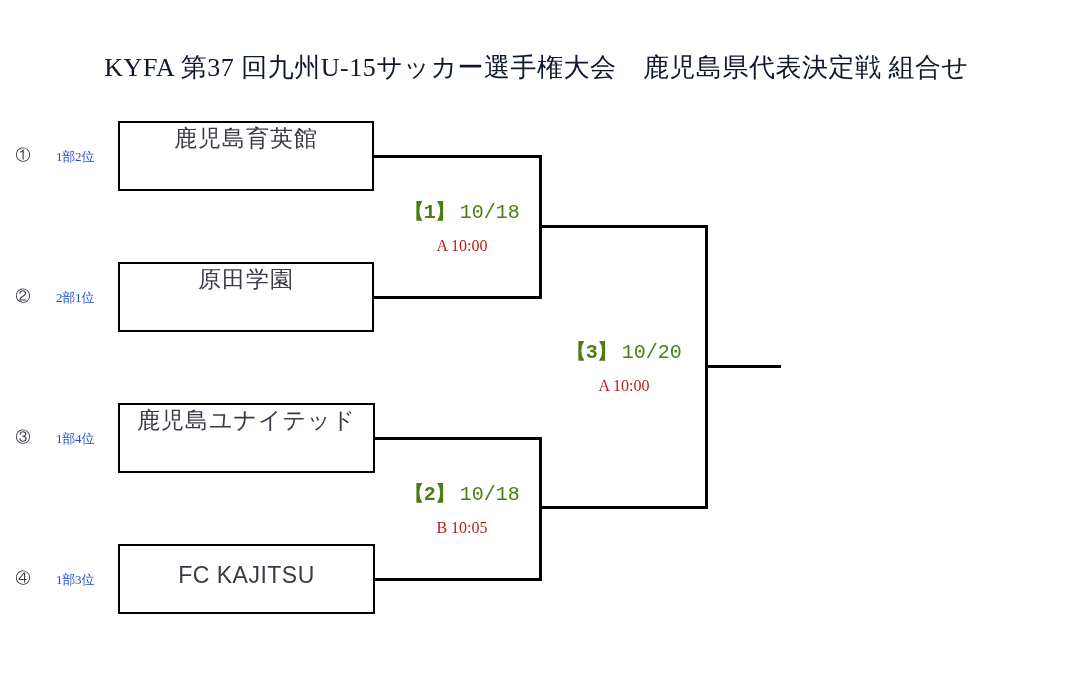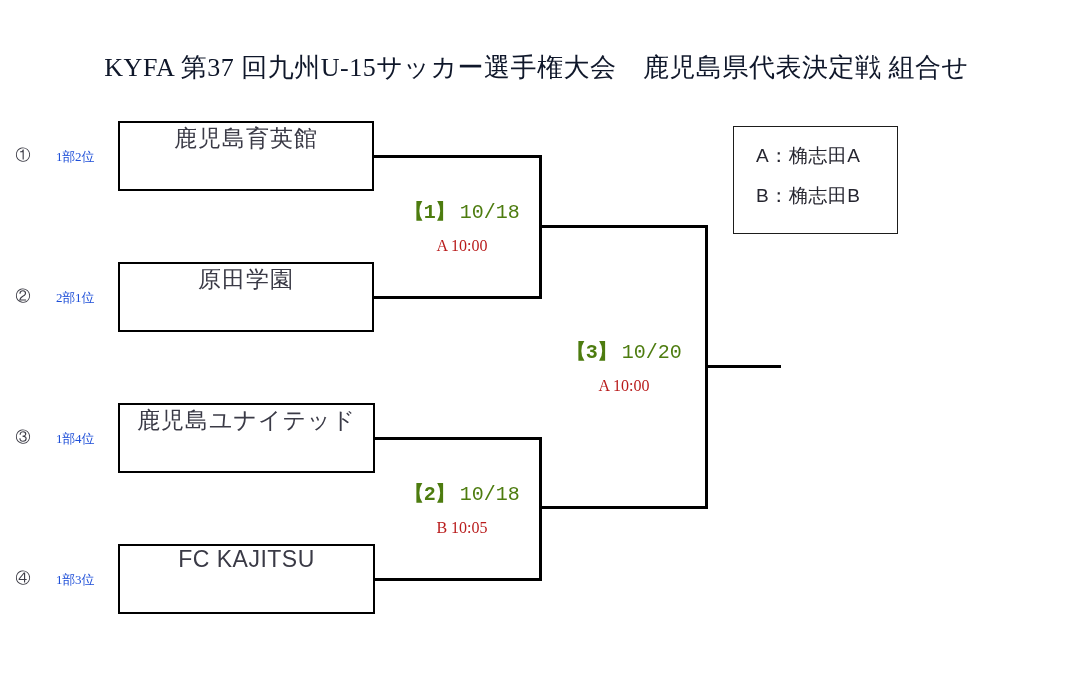--- a/index.html
+++ b/index.html
@@ -66,20 +66,21 @@
     font-family: "Liberation Serif", "DejaVu Serif", serif;
     font-size: 23px;
     color: #3a3a46;
     letter-spacing: 1px;
     white-space: nowrap;
   }
   .team-name.latin {
     font-family: "Liberation Sans", "DejaVu Sans", sans-serif;
     font-size: 23px;
     letter-spacing: 0.5px;
+    margin-top: 16px;
   }
 
   
   .hline {
     position: absolute;
     background: #000000;
     height: 3px;
   }
   .vline {
     position: absolute;
@@ -189,18 +190,14 @@
   <div class="vline" style="left:705px; top:225px; height:284px;"></div>
   <div class="hline" style="left:705px; top:365px; width:76px;"></div>
 
   <div class="match-label" style="left:548px; top:338px; width:152px;">
     <span class="line1">
       <span class="tag">【3】</span><span class="date">10/20</span>
     </span>
     <span class="line2">A 10:00</span>
   </div>
 
-  <div class="legend" style="left:733px; top:126px; width:165px; height:108px;">
-    <div class="legend-row">A：桷志田A</div>
-    <div class="legend-row">B：桷志田B</div>
-  </div>
 
 </div>
 
 </body></html>

